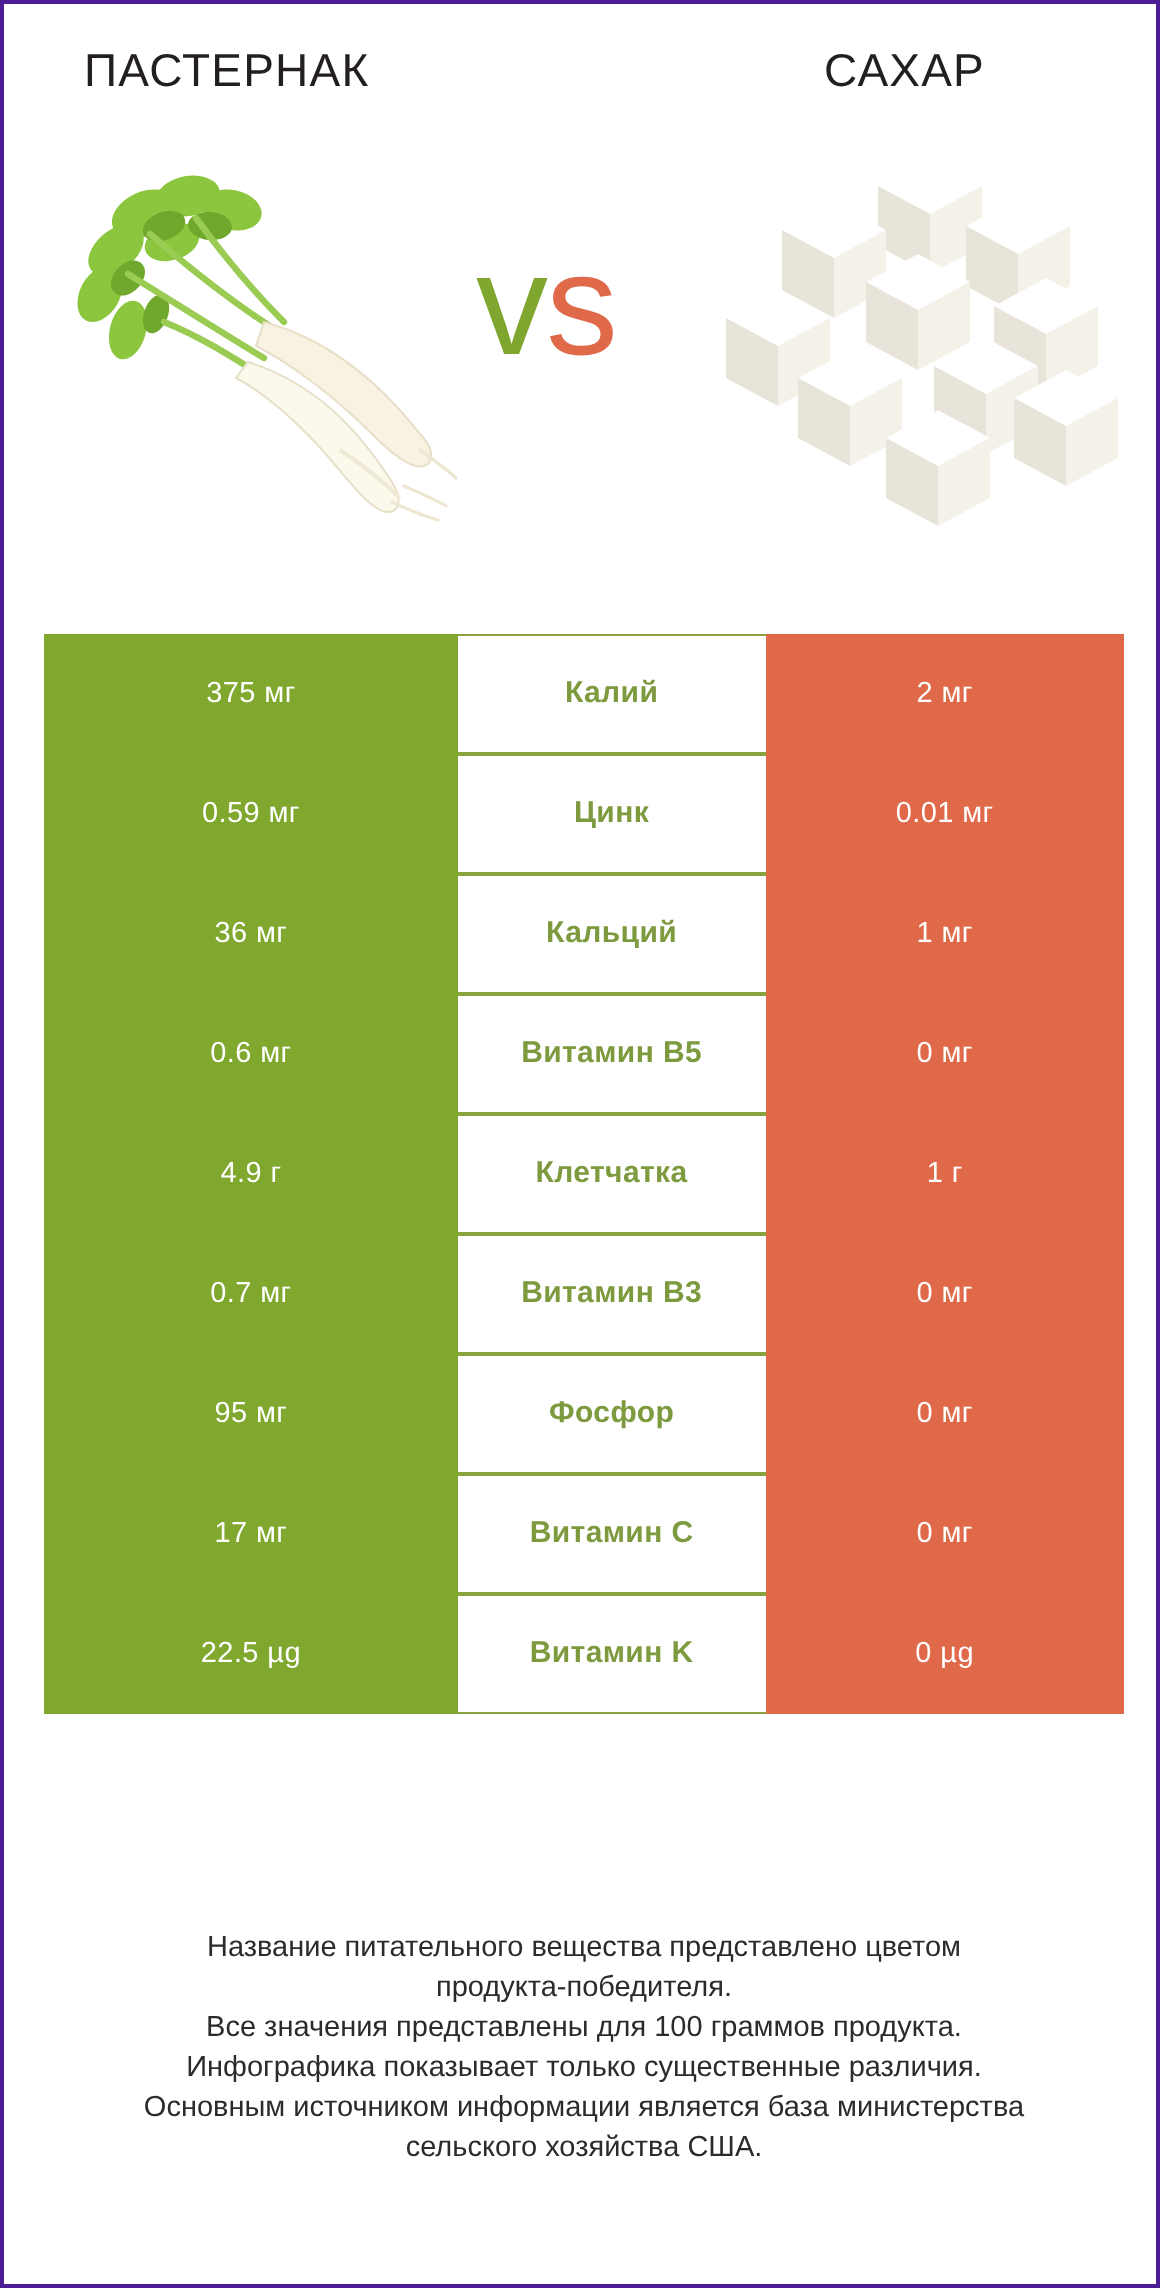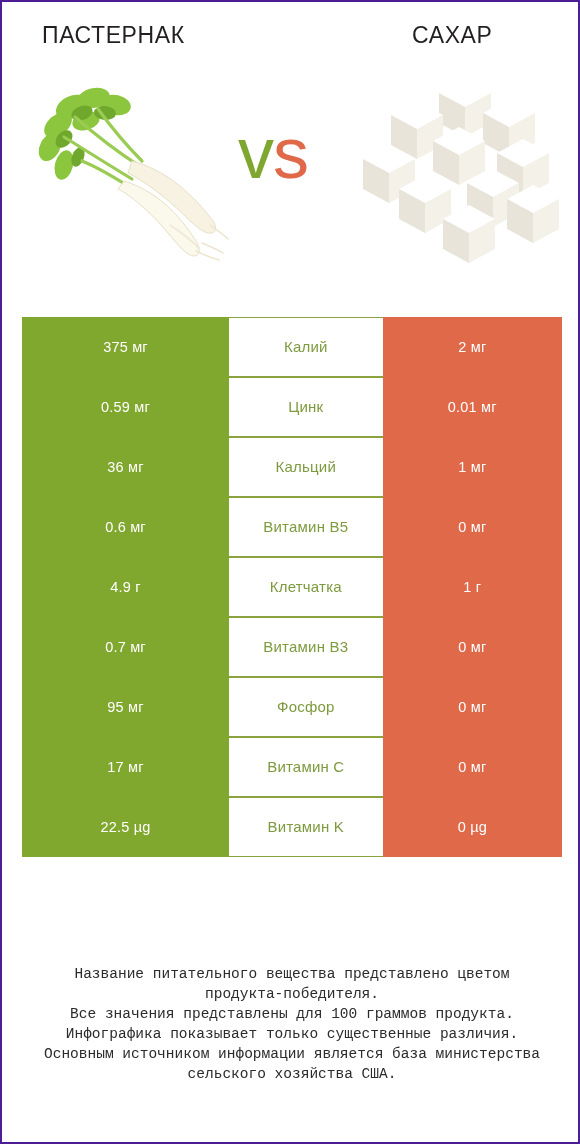--- a/index.html
+++ b/index.html
@@ -102,21 +102,21 @@
   .cell.value-left {
     width: 210px;
     background: #80A72E;
     color: #ffffff;
     text-align: center;
   }
   .cell.label {
     width: 156px;
     background: #ffffff;
     color: #7D9A3E;
-    font-weight: 400;
+    font-weight: 700;
     font-size: 15px;
     border-top: 1px solid #8aa33f;
     border-bottom: 1px solid #8aa33f;
   }
   .cell.value-right {
     width: 182px;
     background: #E0694A;
     color: #ffffff;
     text-align: right;
   }
@@ -124,21 +124,21 @@
   
   .footer {
     position: absolute;
     left: 30px;
     top: 962px;
     width: 520px;
     text-align: center;
     color: #2b2b2b;
     font-size: 14.5px;
     line-height: 20px;
-    font-family: Liberation Mono, monospace;
+    font-family: Liberation Sans, sans-serif;
   }
   .footer .line { display: block; white-space: nowrap; }
 </style>
 </head>
 <body>
 
 <div class="page">
 
   <div class="titles">
     <div class="title left">ПАСТЕРНАК</div>

